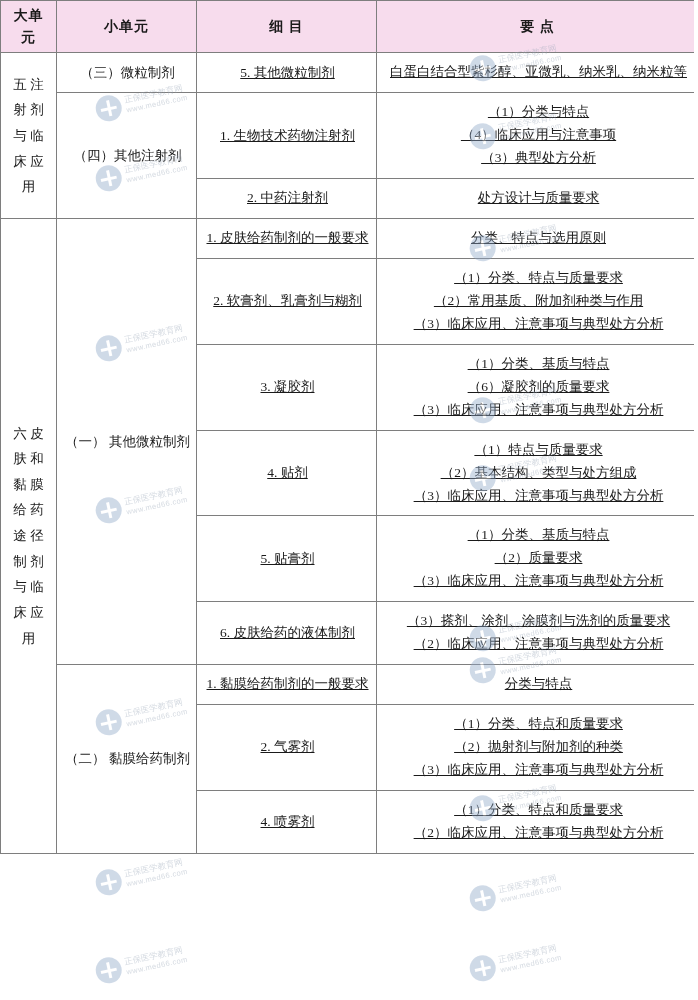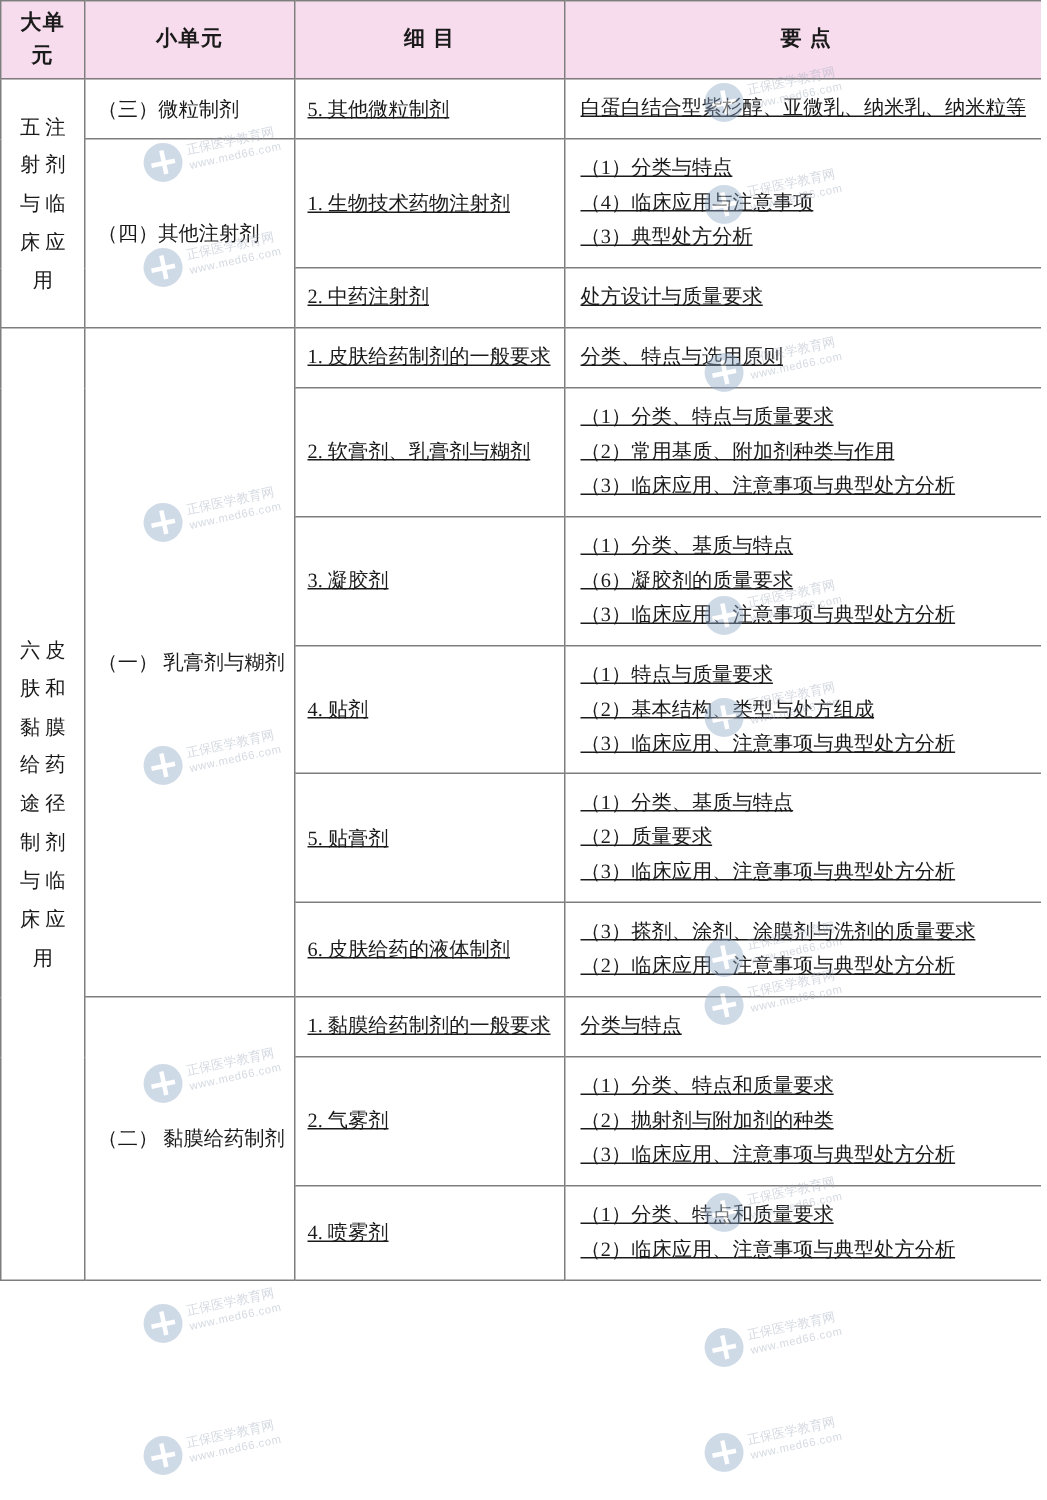--- a/index.html
+++ b/index.html
@@ -29,20 +29,21 @@
   table.syllabus col.c3 { width: 180px; }
   table.syllabus col.c4 { width: 322px; }
 
   th, td {
     border: 1px solid #7e7e7e;
     vertical-align: middle;
     padding: 6px 8px;
     font-size: 13.5px;
     line-height: 1.55;
     background: transparent;
+    text-align: center;
   }
   thead th {
     background: #f7dced;
     font-weight: bold;
     text-align: center;
     height: 28px;
     padding: 4px 6px;
     font-size: 14px;
     letter-spacing: 1px;
   }
@@ -174,21 +175,21 @@
           </td>
         </tr>
         <tr>
           <td class="detail">2. 中药注射剂</td>
           <td class="points">
             <div class="pt-line">处方设计与质量要求</div>
           </td>
         </tr>
         <tr>
           <td class="unit" rowspan="9">六  皮 肤 和 黏 膜 给 药 途 径 制 剂 与 临 床 应 用</td>
-          <td class="subunit" rowspan="6">（一）  乳膏剂与糊剂</td>
+          <td class="subunit" rowspan="6">（一）  其他微粒制剂</td>
           <td class="detail">1. 皮肤给药制剂的一般要求</td>
           <td class="points">
             <div class="pt-line">分类、特点与选用原则</div>
           </td>
         </tr>
         <tr>
           <td class="detail">2. 软膏剂、乳膏剂与糊剂</td>
           <td class="points">
             <div class="pt-line">（1）分类、特点与质量要求</div>
             <div class="pt-line">（2）常用基质、附加剂种类与作用</div>

